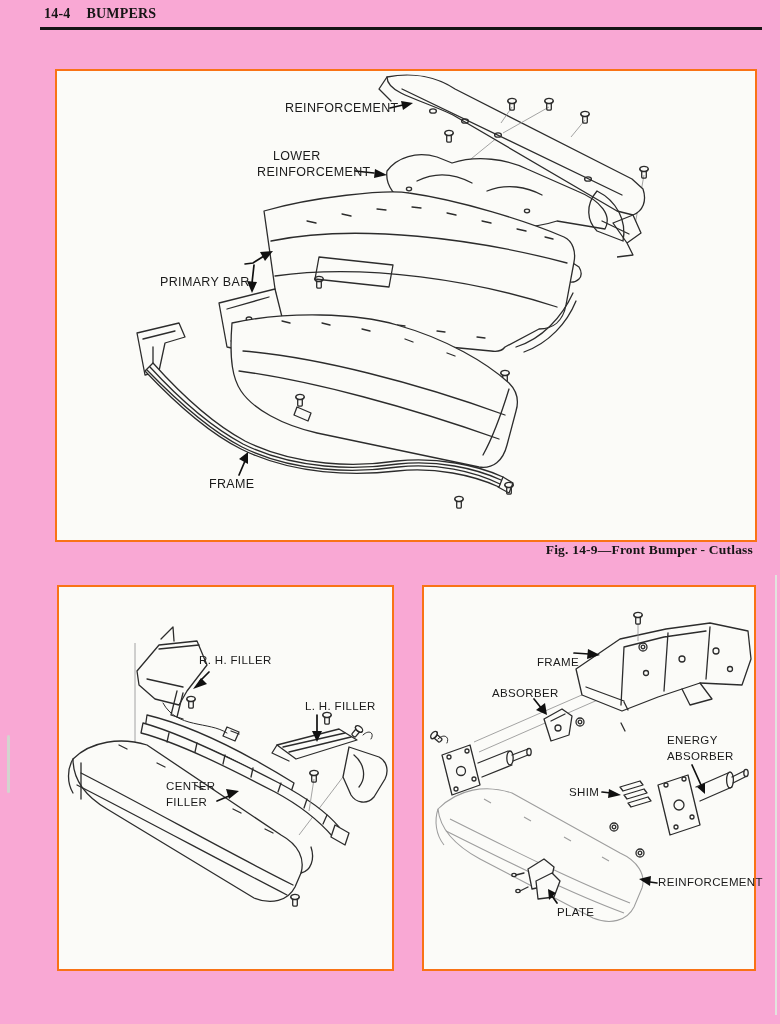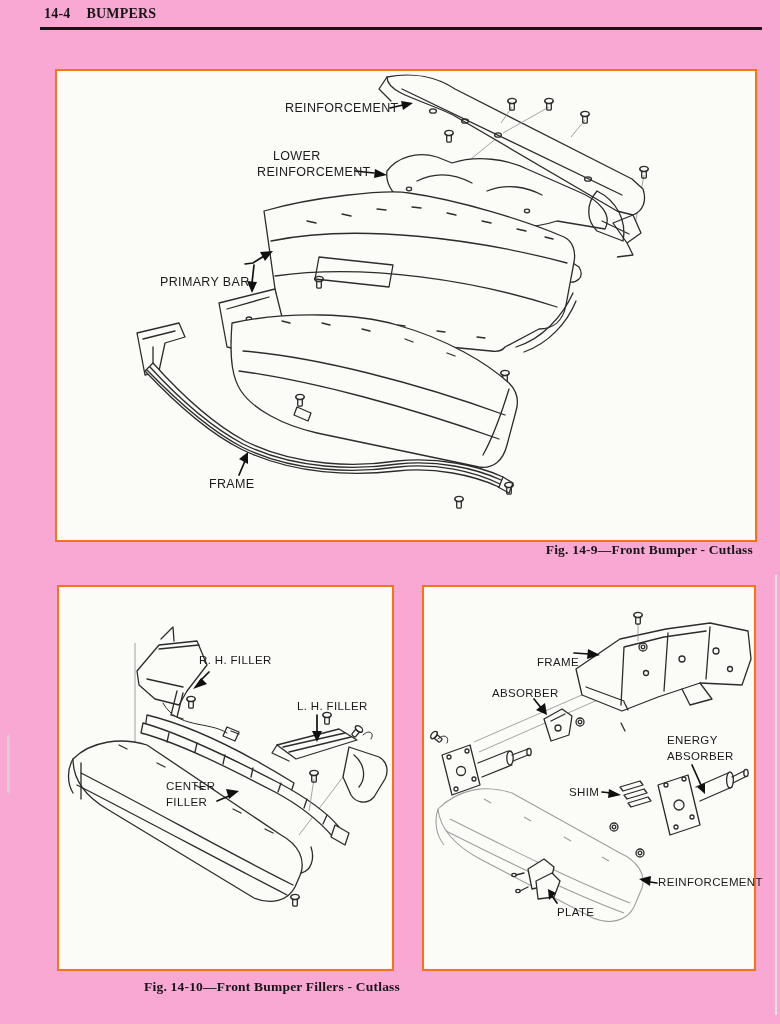--- a/index.html
+++ b/index.html
@@ -194,25 +194,24 @@
         <path class="arrow" d="M150,85 L141,94"></path>
           <polygon class="ah" points="134,102 142,91 148,97"></polygon>
         <path class="arrow" d="M258,128 L258,145"></path>
           <polygon class="ah" points="258,155 253,144 263,144"></polygon>
         <path class="arrow" d="M158,214 L170,209"></path>
           <polygon class="ah" points="180,204 167,202 170,212"></polygon>
       </g>
     </svg>
 
     <div class="lbl" style="left:140px;top:66px;">R. H. FILLER</div>
-    <div class="lbl" style="left:230px;top:112px;padding-left:8px;">L. H. FILLER</div>
+    <div class="lbl" style="left:238px;top:112px;padding-left:8px;">L. H. FILLER</div>
     <div class="lbl" style="left:107px;top:192px;">CENTER</div>
     <div class="lbl" style="left:107px;top:208px;">FILLER</div>
   </div>
-  <div class="cap" id="cap2">Fig. 14-10—Front Bumper Fillers - Cutlass</div>
 
   <div class="figbox" id="fig3">
     <svg width="330" height="382" viewBox="0 0 330 382">
       <path class="thin" d="M50,155 L222,80 M55,165 L226,90"></path>
 
       <g>
         <path class="faint" d="M14,222 C34,202 62,197 88,206 L196,266 C214,274 222,288 218,301 L210,320 C203,334 186,338 169,331 L56,272 C32,259 16,242 14,222 Z"></path>
         <path class="faint" d="M26,232 C90,264 150,294 206,316 M22,244 C86,276 146,306 200,326"></path>
         <path class="faint" d="M60,212 l7,4 M100,230 l7,4 M140,250 l7,4 M178,270 l7,4"></path>
         <path class="faint" d="M14,222 C10,234 12,248 20,258"></path>

